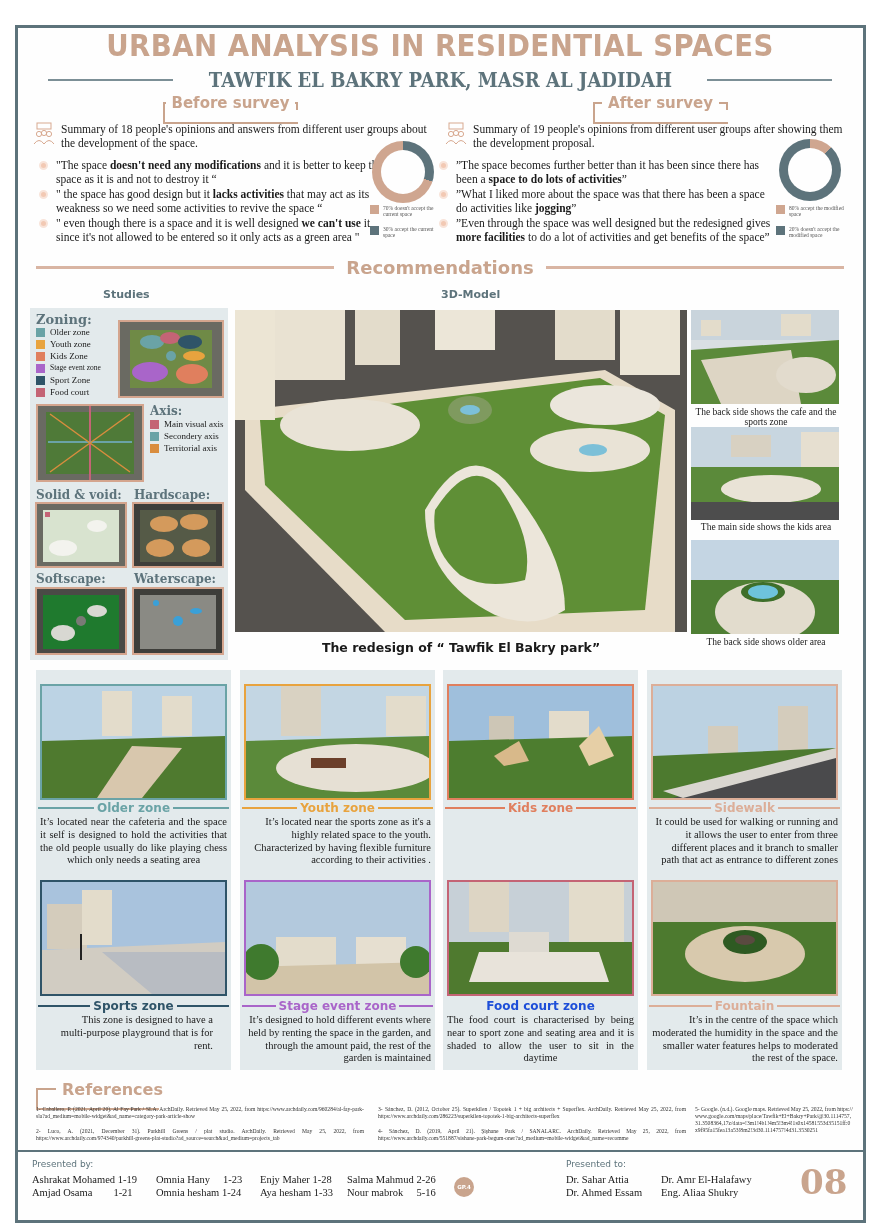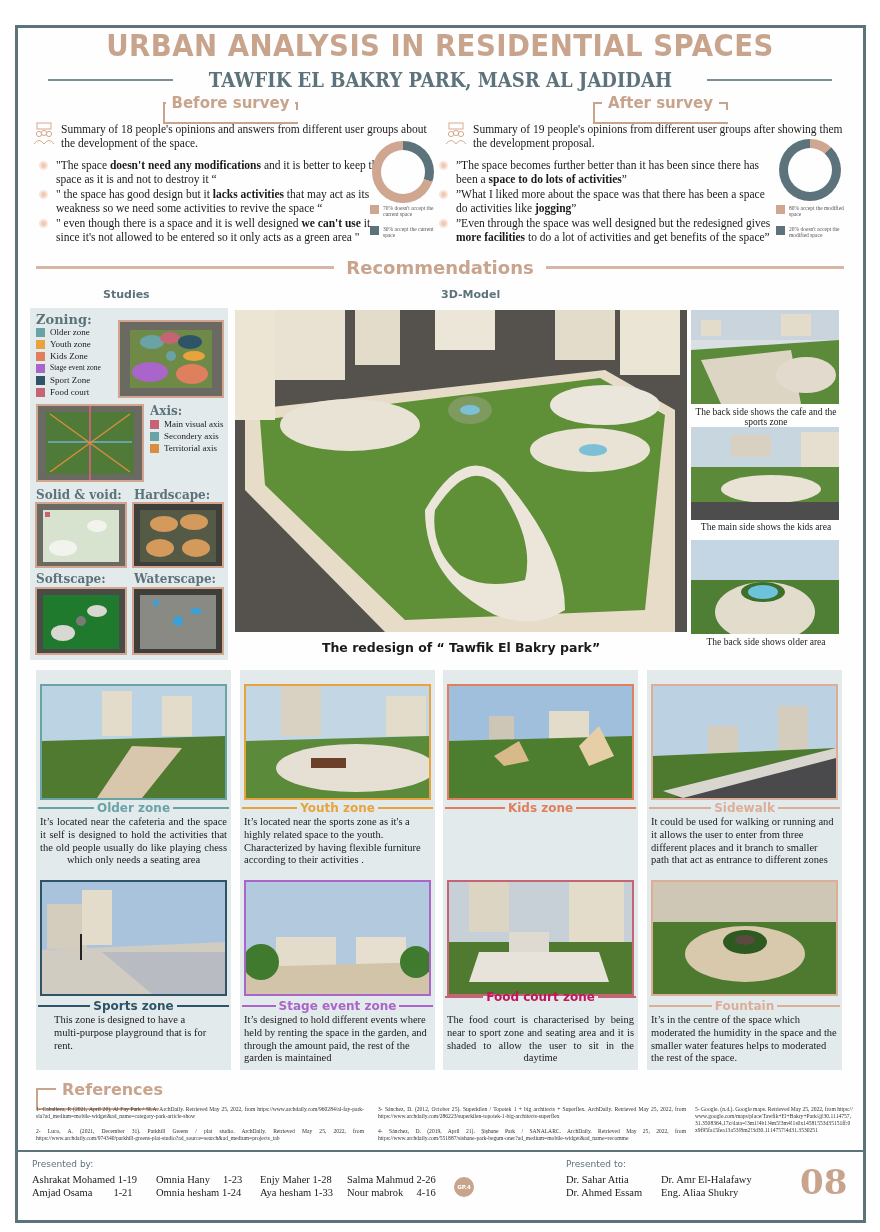--- a/index.html
+++ b/index.html
@@ -46,21 +46,21 @@
   .model3d { position: absolute; left: 235px; top: 310px; width: 452px; height: 322px; overflow: hidden; background: #6d6a66; }
   .side-img { position: absolute; left: 691px; width: 148px; overflow: hidden; }
   .side-cap { position: absolute; left: 688px; width: 156px; font-size: 9.5px; line-height: 10px; text-align: center; }
   .redesign { position: absolute; left: 235px; top: 640px; width: 452px; text-align: center; font-family: "DejaVu Sans", sans-serif; font-weight: bold; font-size: 12.5px; }
 
   .zone-card { position: absolute; width: 195px; height: 400px; background: #e3eaec; }
   .zimg { position: absolute; left: 4px; width: 187px; height: 116px; border: 2px solid; overflow: hidden; }
   .ztitle { position: absolute; left: 2px; right: 2px; height: 14px; display: flex; align-items: center; font-family: "DejaVu Sans", sans-serif; font-weight: bold; font-size: 12px; }
   .ztitle .line { flex: 1; height: 2px; }
   .ztitle span.t { padding: 0 3px; white-space: nowrap; }
-  .ztext { position: absolute; left: 4px; right: 4px; font-size: 10.5px; line-height: 12.8px; text-align: left; }
+  .ztext { position: absolute; left: 4px; right: 4px; font-size: 10.5px; line-height: 12.8px; text-align: right; }
   .ztext.just { text-align: justify; text-align-last: center; }
 
   .refs-title { position: absolute; left: 36px; top: 1080px; width: 123px; height: 26px; }
   .refs { position: absolute; font-size: 5.6px; line-height: 7px; color: #333; text-align: justify; }
 
   .pres-h { position: absolute; font-family: "DejaVu Sans", sans-serif; font-weight: normal; font-size: 9px; color: #5d737b; }
   .names { position: absolute; font-size: 10.5px; line-height: 13px; white-space: pre; }
   .gp { position: absolute; left: 454px; top: 1177px; width: 20px; height: 20px; border-radius: 50%; background: #c9a48d; color: #fff; font-size: 5.5px; font-weight: bold; text-align: center; line-height: 20px; font-family: "DejaVu Sans", sans-serif; }
   .page-num { position: absolute; left: 800px; top: 1162px; font-family: "DejaVu Serif", serif; font-weight: bold; font-size: 34px; color: #c9a48d; }
 </style>
@@ -413,21 +413,21 @@
       <span class="line" style="background:#e07f5e"></span>
     </div>
   <div class="zimg" style="top:210px; border-color:#c46475;"><svg width="183" height="112">
         <rect width="183" height="112" fill="#c7d0d7"></rect>
         <rect x="20" y="0" width="40" height="50" fill="#ddd5c4"></rect>
         <rect x="120" y="0" width="55" height="60" fill="#e3dccb"></rect>
         <polygon points="0,60 183,60 183,112 0,112" fill="#4f7a2f"></polygon>
         <polygon points="30,70 150,70 160,100 20,100" fill="#e8e3da"></polygon>
         <rect x="60" y="50" width="40" height="20" fill="#dedad2"></rect>
       </svg></div>
-  <div class="ztitle" style="top:320px; color:#be185d;">
+  <div class="ztitle" style="top:329px; color:#1d4ed8;flex-direction:column;">
       <span class="line" style="background:#c46475"></span>
       <span class="t">Food court zone</span>
       <span class="line" style="background:#c46475"></span>
     </div>
   <div class="ztext just" style="top:344px;">The food court is characterised by being near to sport zone and seating area and it is shaded to allow the user to sit in the daytime</div>
 </div>
 
 <div class="zone-card" style="left:647px; top:670px;">
   <div class="zimg" style="top:14px; border-color:#dcae98;"><svg width="183" height="112">
         <rect width="183" height="112" fill="#bcd2e2"></rect>
@@ -469,21 +469,21 @@
 <div class="refs" style="left:695px; top:1106px; width:158px; text-align:left; word-break:break-all;">5- Google. (n.d.). Google maps. Retrieved May 25, 2022, from https://www.google.com/maps/place/Tawfik+El+Bakry+Park/@30.1114757,31.3508364,17z/data=!3m1!4b1!4m5!3m4!1s0x14581553d35151ff:0x9f95fa15fea13a53!8m2!3d30.1114757!4d31.3530251</div>
 
 <div class="pres-h" style="left:32px; top:1159px;">Presented by:</div>
 <div class="names" style="left:32px; top:1173px;"><span>Ashrakat Mohamed</span> <span>1-19</span>
 <span>Amjad Osama</span>        <span>1-21</span></div>
 <div class="names" style="left:156px; top:1173px;"><span>Omnia Hany</span>     <span>1-23</span>
 <span>Omnia hesham</span> <span>1-24</span></div>
 <div class="names" style="left:260px; top:1173px;"><span>Enjy Maher</span> <span>1-28</span>
 <span>Aya hesham</span> <span>1-33</span></div>
 <div class="names" style="left:347px; top:1173px;"><span>Salma Mahmud</span> <span>2-26</span>
-<span>Nour mabrok</span>     <span>4-16</span></div>
+<span>Nour mabrok</span>     <span>5-16</span></div>
 <div class="gp">GP.4</div>
 
 <div class="pres-h" style="left:566px; top:1159px;">Presented to:</div>
 <div class="names" style="left:566px; top:1173px;"><span>Dr. Sahar Attia</span>
 <span>Dr. Ahmed Essam</span></div>
 <div class="names" style="left:661px; top:1173px;"><span>Dr. Amr El-Halafawy</span>
 <span>Eng. Aliaa Shukry</span></div>
 <div class="page-num">08</div>
 
 </body></html>

